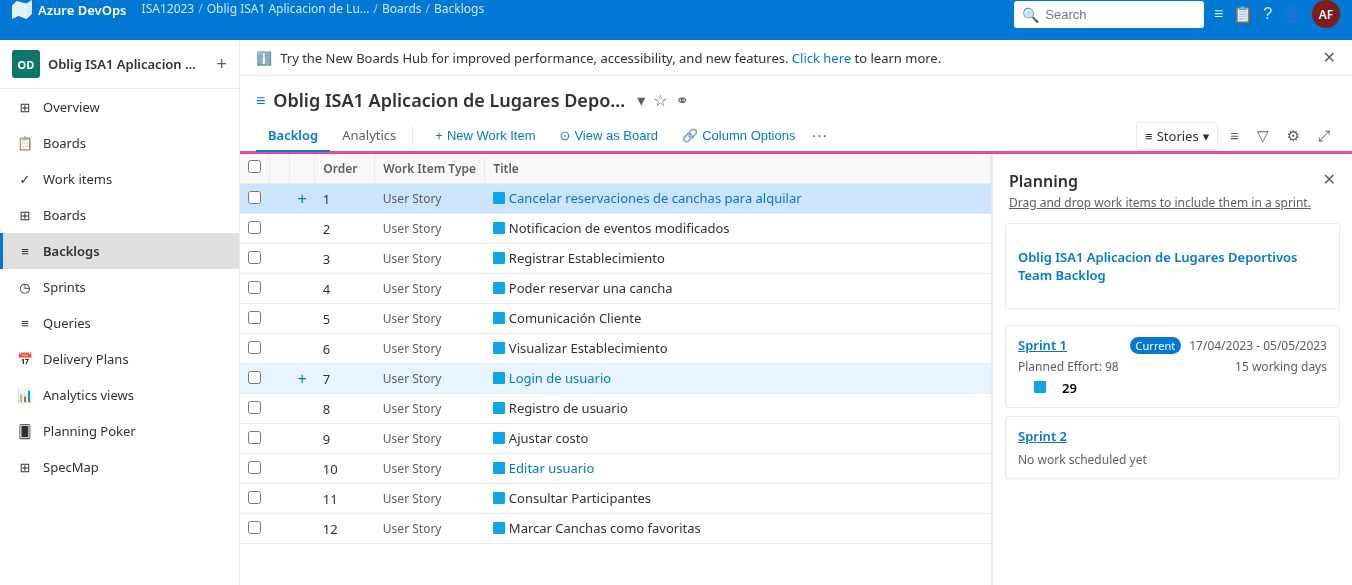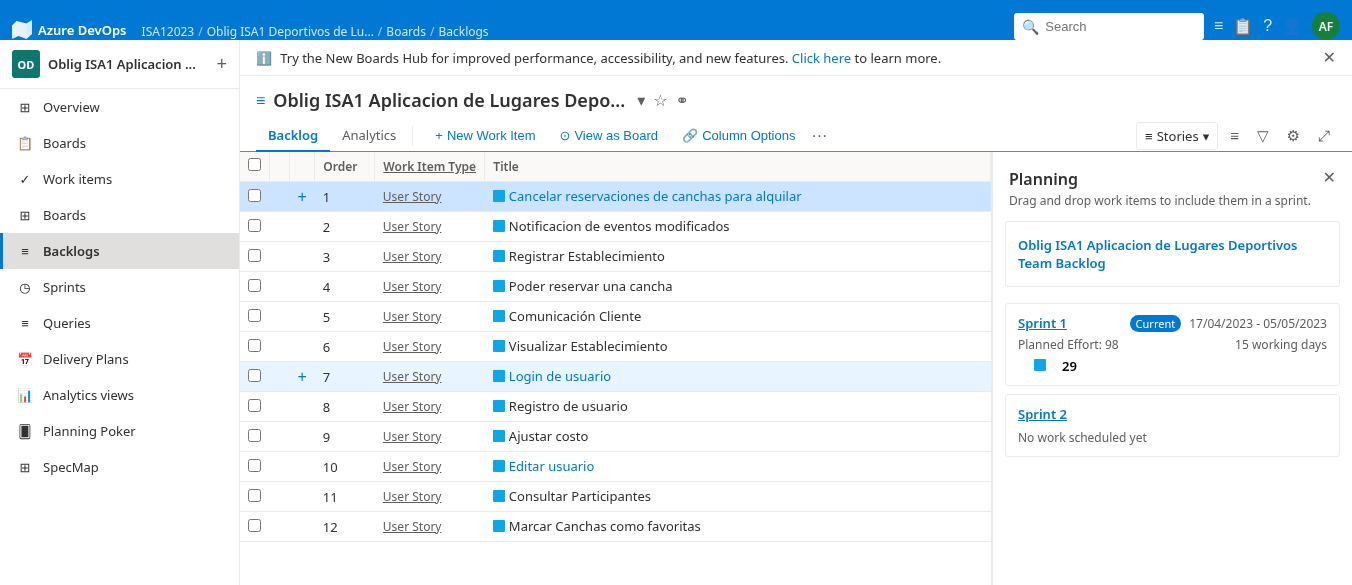--- a/index.html
+++ b/index.html
@@ -1,36 +1,36 @@
 <!DOCTYPE html>
 <html><head>
   <meta charset="utf-8">
   <style>
     * { box-sizing: border-box; margin: 0; padding: 0; }
     body { font-family: 'Segoe UI', system-ui, sans-serif; font-size: 13px; background: #fff; overflow: hidden; }
 
     
     .top-nav {
-      display: flex; align-items: flex-end; background: #0078d4; color: #fff;
+      display: flex; align-items: flex-start; background: #0078d4; color: #fff;
       height: 40px; padding: 0 12px; gap: 8px; flex-shrink: 0;
     }
     .top-nav .brand { display: flex; align-items: center; gap: 6px; font-size: 13px; font-weight: 600; }
     .top-nav .brand .logo { width: 20px; height: 20px; }
     .breadcrumb { display: flex; align-items: center; gap: 4px; font-size: 12px; color: #d0e8ff; }
     .breadcrumb a { color: #d0e8ff; text-decoration: none; }
     .breadcrumb .sep { color: #a0c8ef; }
     .top-nav-right { margin-left: auto; display: flex; align-items: center; gap: 10px; }
     .search-box {
       display: flex; align-items: center; background: #fff; border-radius: 3px;
       padding: 4px 8px; gap: 6px; width: 190px;
     }
     .search-box input { border: none; outline: none; font-size: 13px; color: #333; width: 100%; }
     .search-icon { color: #666; font-size: 14px; }
     .nav-icon-btn { background: none; border: none; color: #fff; cursor: pointer; font-size: 16px; opacity: 0.85; }
-    .avatar { width: 28px; height: 28px; border-radius: 50%; background: #15803d; color: #fff;
+    .avatar { width: 28px; height: 28px; border-radius: 50%; background: #7f1d1d; color: #fff;
       display: flex; align-items: center; justify-content: center; font-size: 12px; font-weight: 600; cursor: pointer; }
 
     
     .app-body { display: flex; height: calc(100vh - 40px); }
 
     
     .sidebar { width: 240px; background: #fff; border-right: 1px solid #edebe9; display: flex; flex-direction: column; flex-shrink: 0; overflow-y: auto; }
     .sidebar-header { display: flex; align-items: center; gap: 8px; padding: 10px 12px; border-bottom: 1px solid #edebe9; }
     .sidebar-org-icon { width: 28px; height: 28px; background: #0f766e; border-radius: 3px; display: flex; align-items: center; justify-content: center; color: #fff; font-size: 11px; font-weight: 700; flex-shrink: 0; }
     .sidebar-org-name { font-size: 13px; font-weight: 600; color: #323130; overflow: hidden; text-overflow: ellipsis; white-space: nowrap; }
@@ -55,21 +55,21 @@
     .info-banner a { color: #0078d4; text-decoration: none; }
 
     
     .page-header { display: flex; align-items: center; gap: 8px; padding: 12px 16px 0; }
     .page-header .backlog-icon { color: #0078d4; font-size: 16px; }
     .page-title { font-size: 18px; font-weight: 600; color: #323130; }
     .page-header-actions { display: flex; align-items: center; gap: 8px; margin-left: 4px; }
     .header-icon-btn { background: none; border: none; cursor: pointer; color: #605e5c; font-size: 16px; }
 
     
-    .tabs-bar { display: flex; align-items: center; padding: 8px 16px 0; gap: 0; border-bottom: 1px solid #ec4899; }
+    .tabs-bar { display: flex; align-items: center; padding: 8px 16px 0; gap: 0; border-bottom: 3px solid #ec4899; }
     .tab { padding: 6px 12px; cursor: pointer; color: #605e5c; font-size: 13px; border-bottom: 2px solid transparent; margin-bottom: -1px; }
     .tab.active { color: #0078d4; border-bottom: 2px solid #0078d4; font-weight: 600; }
     .tab-separator { width: 1px; height: 20px; background: #edebe9; margin: 0 4px; }
     .tab-actions { margin-left: 8px; display: flex; align-items: center; gap: 4px; }
     .tab-action-btn {
       display: flex; align-items: center; gap: 4px; padding: 5px 10px;
       background: none; border: none; cursor: pointer; color: #0078d4; font-size: 13px;
     }
     .tab-more-btn { background: none; border: none; cursor: pointer; color: #605e5c; font-size: 16px; padding: 4px 6px; }
     .tabs-right { margin-left: auto; display: flex; align-items: center; gap: 6px; }
@@ -97,31 +97,31 @@
     .backlog-table .work-item-type { color: #605e5c; font-size: 12px; }
     .backlog-table .title-link { color: #0078d4; text-decoration: none; }
     .backlog-table .title-text { color: #323130; }
     .wi-icon { display: inline-flex; align-items: center; gap: 4px; }
     .wi-icon::before { content: ''; display: inline-block; width: 12px; height: 12px; background: #0ea5e9; border-radius: 1px; flex-shrink: 0; }
     .order-num { color: #605e5c; }
     .col-checkbox { width: 20px; }
     .col-expand { width: 20px; }
     .col-add { width: 20px; }
     .col-order { width: 60px; }
-    .col-type { width: 110px; text-decoration: underline; }
+    .col-type { width: 110px; }
     .col-title { width: auto; }
 
     
     .planning-panel { width: 360px; background: #fff; border-left: 1px solid #edebe9; display: flex; flex-direction: column; overflow-y: auto; flex-shrink: 0; }
     .planning-header { display: flex; align-items: flex-start; justify-content: space-between; padding: 16px 16px 4px; }
     .planning-title { font-size: 16px; font-weight: 600; color: #323130; }
-    .planning-subtitle { font-size: 12px; color: #605e5c; margin-top: 2px; }
+    .planning-subtitle { font-size: 12px; color: #605e5c; margin-top: 2px; text-decoration: underline; }
     .planning-close { background: none; border: none; cursor: pointer; color: #605e5c; font-size: 16px; }
     .planning-backlog-card {
-      margin: 8px 12px; padding: 14px 12px; border: 1px solid #edebe9; border-radius: 3px;
+      margin: 8px 12px; padding: 24px 12px; border: 1px solid #edebe9; border-radius: 3px;
       font-size: 13px; color: #0078d4; font-weight: 600; cursor: pointer;
     }
     .sprint-card { margin: 8px 12px; padding: 10px 12px; border: 1px solid #edebe9; border-radius: 3px; }
     .sprint-card-header { display: flex; align-items: center; justify-content: space-between; margin-bottom: 4px; }
     .sprint-name { color: #0078d4; font-weight: 600; font-size: 13px; }
     .sprint-badge { background: #0078d4; color: #fff; font-size: 11px; padding: 1px 6px; border-radius: 10px; }
     .sprint-dates { font-size: 12px; color: #605e5c; }
     .sprint-effort { font-size: 12px; color: #605e5c; display: flex; justify-content: space-between; margin-bottom: 4px; }
     .sprint-items { display: flex; align-items: center; gap: 16px; font-size: 13px; color: #000000; font-weight: 600; padding-left: 16px; }
     .sprint-items-icon::before { content: ''; display: inline-block; width: 12px; height: 12px; background: #0ea5e9; border-radius: 1px; }
@@ -140,21 +140,21 @@
     <svg class="logo" viewBox="0 0 20 20" fill="none">
       <path d="M0 5.5L4.5 1l10 2.5L20 0v14l-5.5 5-8-3-6.5 3z" fill="#fff" opacity="0.9"></path>
       <path d="M14.5 16L20 14V0l-5.5 3.5V16z" fill="#cce4ff" opacity="0.5"></path>
     </svg>
     <span>Azure DevOps</span>
   </div>
   <div class="breadcrumb">
     <span>&nbsp;</span>
     <a href="#">ISA12023</a>
     <span class="sep">/</span>
-    <a href="#">Oblig ISA1 Deportivos de Lu...</a>
+    <a href="#">Oblig ISA1 Aplicacion de Lu...</a>
     <span class="sep">/</span>
     <a href="#">Boards</a>
     <span class="sep">/</span>
     <a href="#">Backlogs</a>
   </div>
   <div class="top-nav-right">
     <div class="search-box">
       <span class="search-icon">🔍</span>
       <input type="text" placeholder="Search" style="">
     </div>

